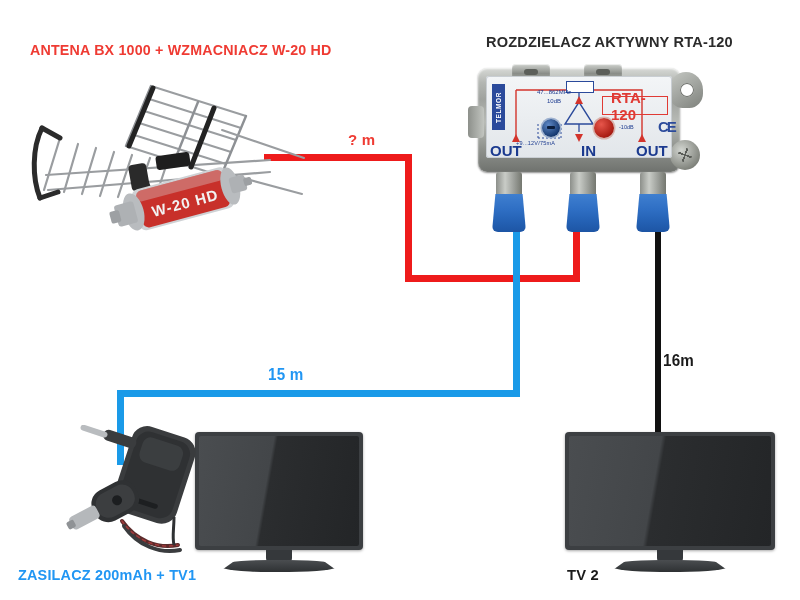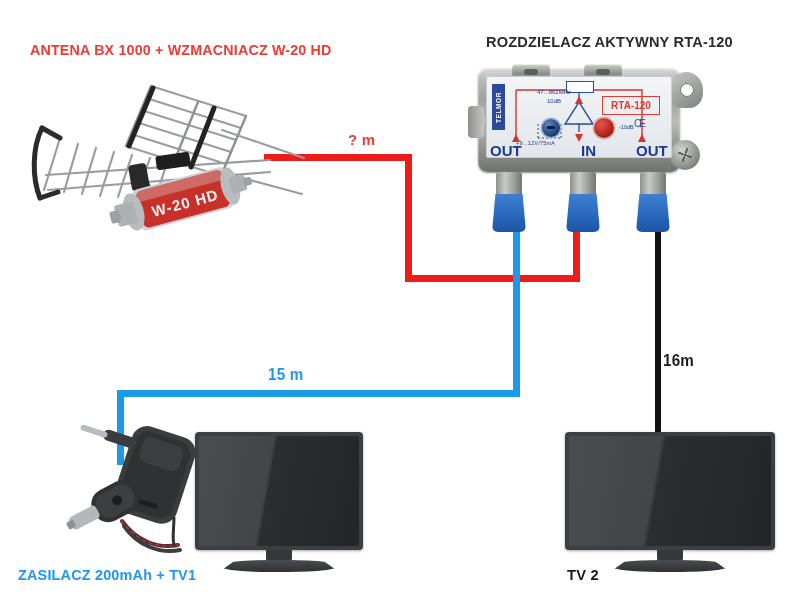--- a/index.html
+++ b/index.html
@@ -154,27 +154,28 @@
   .sp-freq{
     position:absolute; left:36px; top:12px;
     width:64px; text-align:center;
     font-size:6px; color:#1b3a8f; line-height:9px;
     font-family:"Liberation Sans",sans-serif;
   }
   .sp-model{
     position:absolute; left:116px; top:20px;
     width:56px;height:17px;
     border:1.2px solid #e03a34;
-    color:#e03a34; font-size:10px; font-weight:700;
+    color:#e03a34; font-size:15px; font-weight:700;
     display:flex;align-items:center;justify-content:center;
     font-family:"Liberation Sans",sans-serif;
+    padding-left:8px;
   }
   .sp-ce{
-    position:absolute; left:148px; top:42px;
-    font-size:10px; color:#2b4a9b; font-weight:400;
+    position:absolute; left:172px; top:42px;
+    font-size:15px; color:#2b4a9b; font-weight:700;
     letter-spacing:-2px;
   }
   .sp-box{
     position:absolute; left:80px; top:5px;
     width:26px;height:10px;
     border:1.3px solid #2b4a9b; background:#fff;
   }
   
   .sp-pot{
     position:absolute; left:56px; top:43px;

